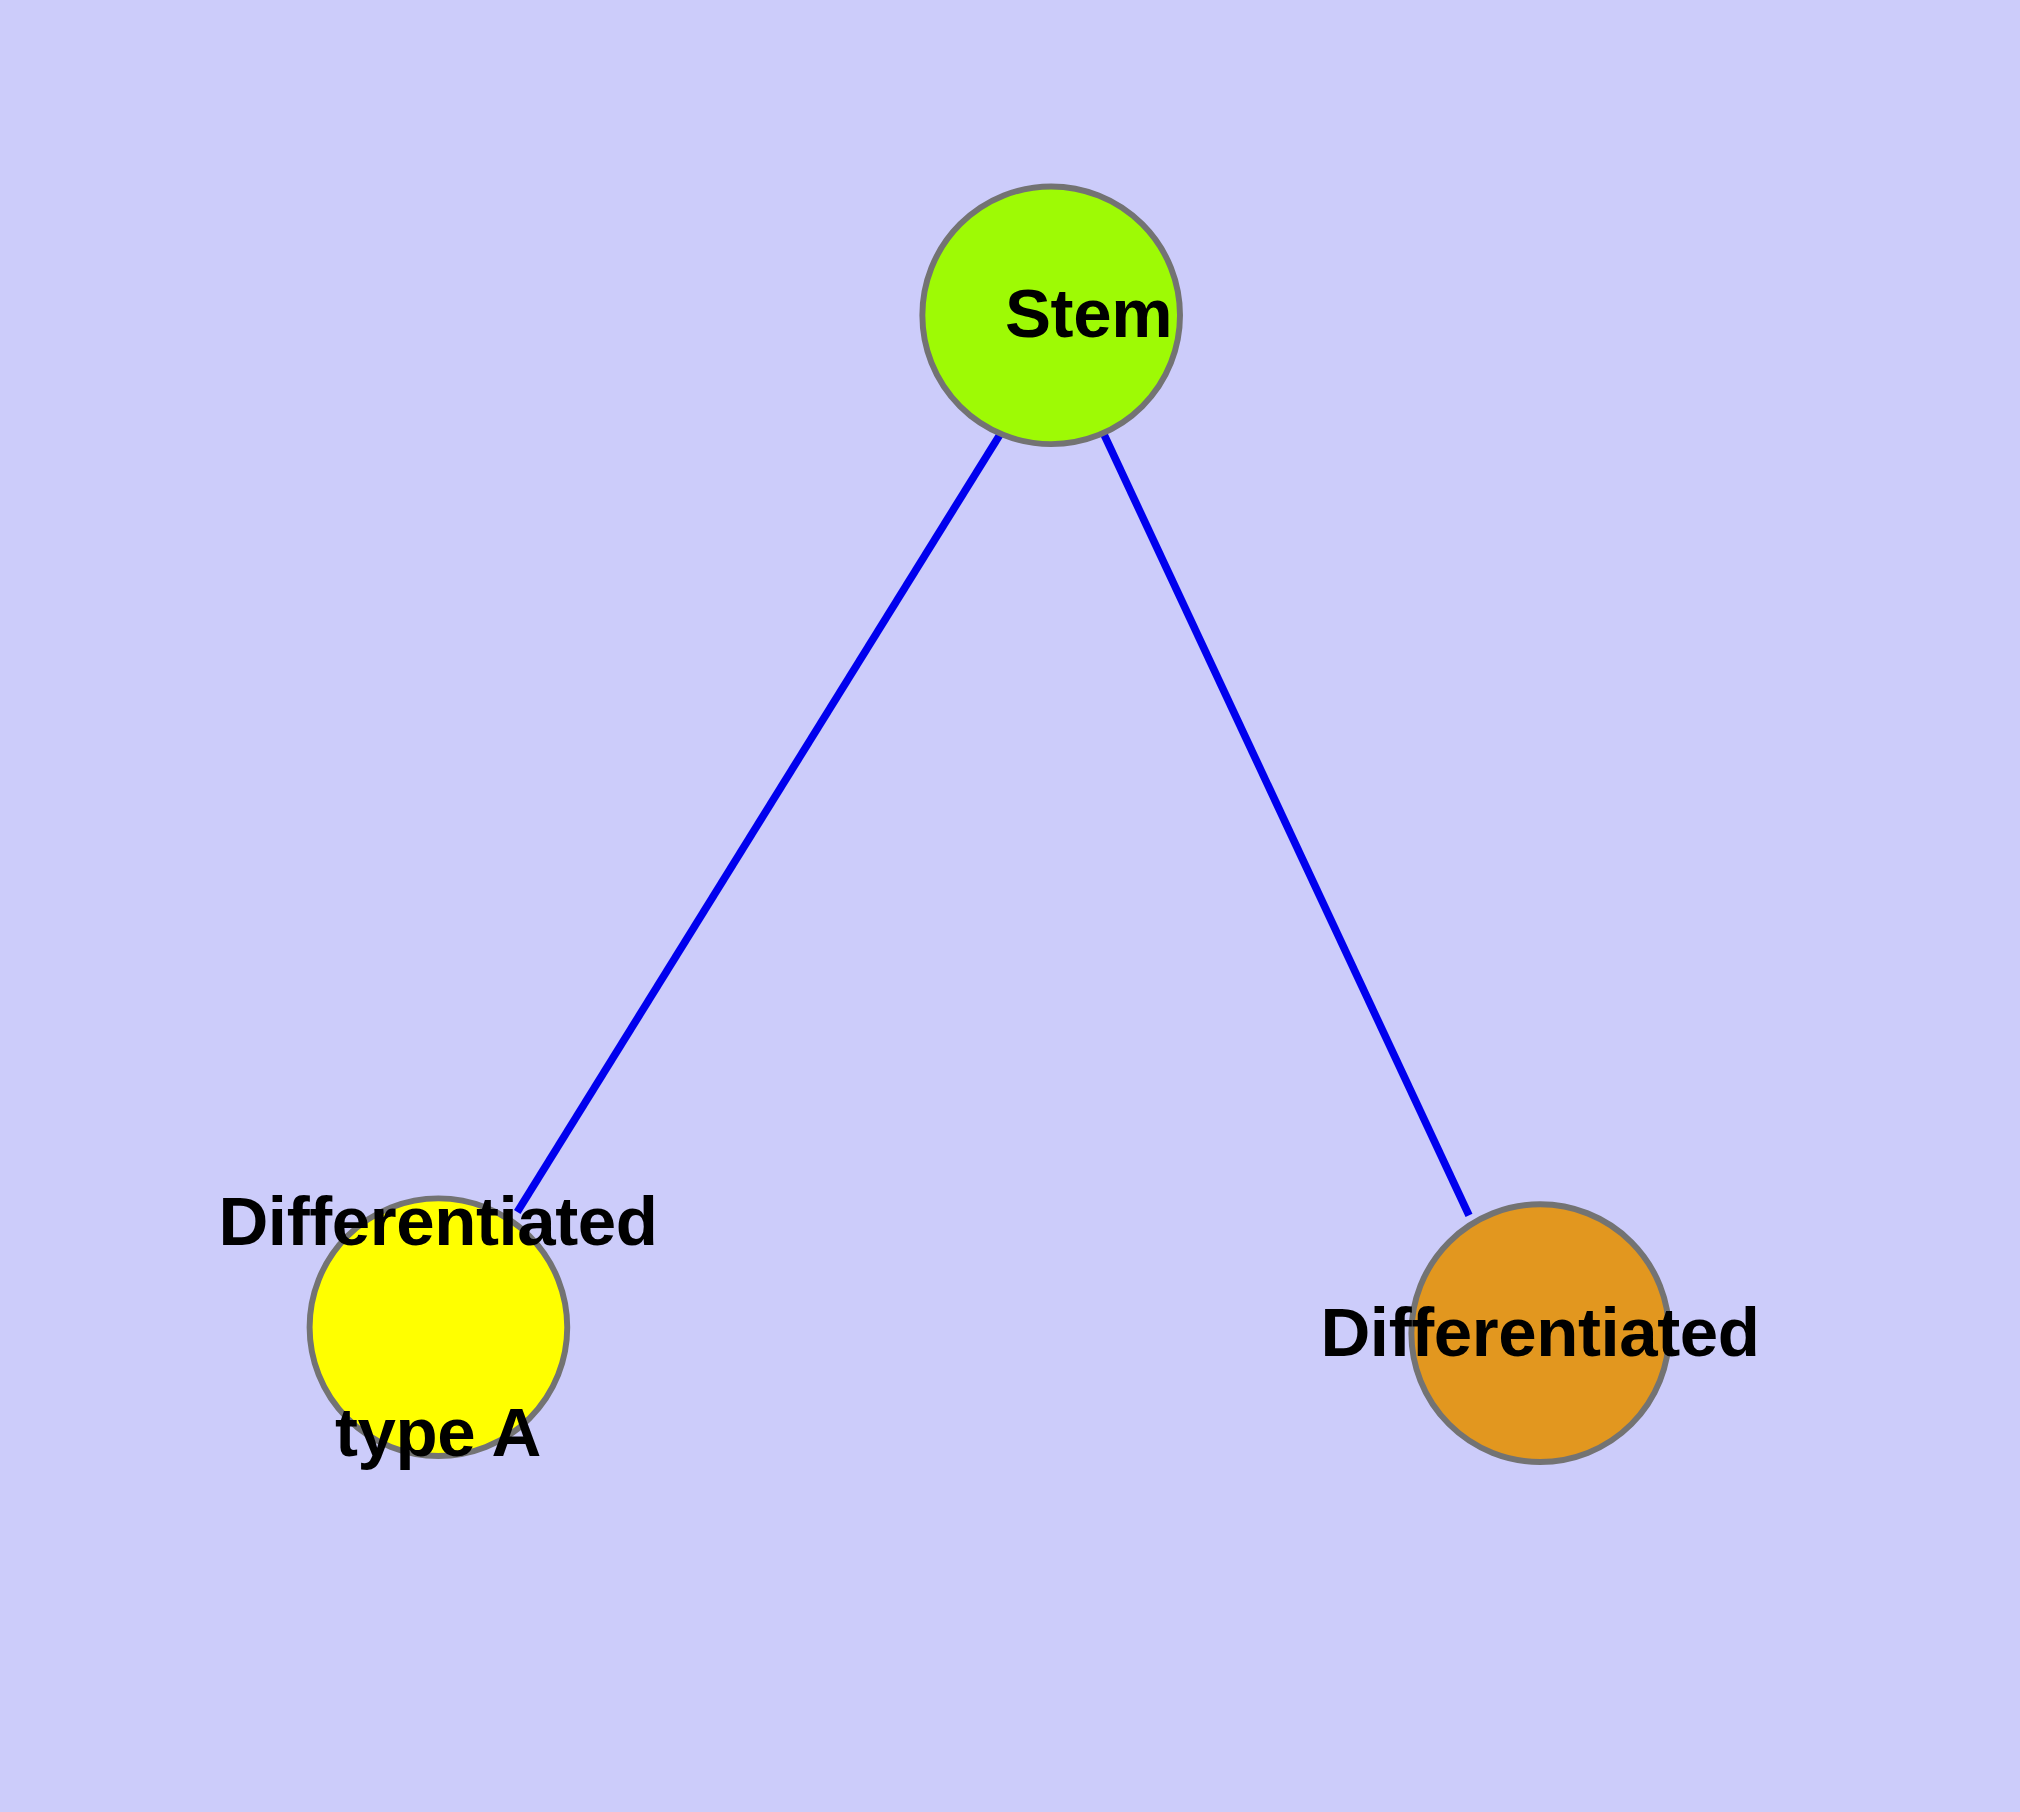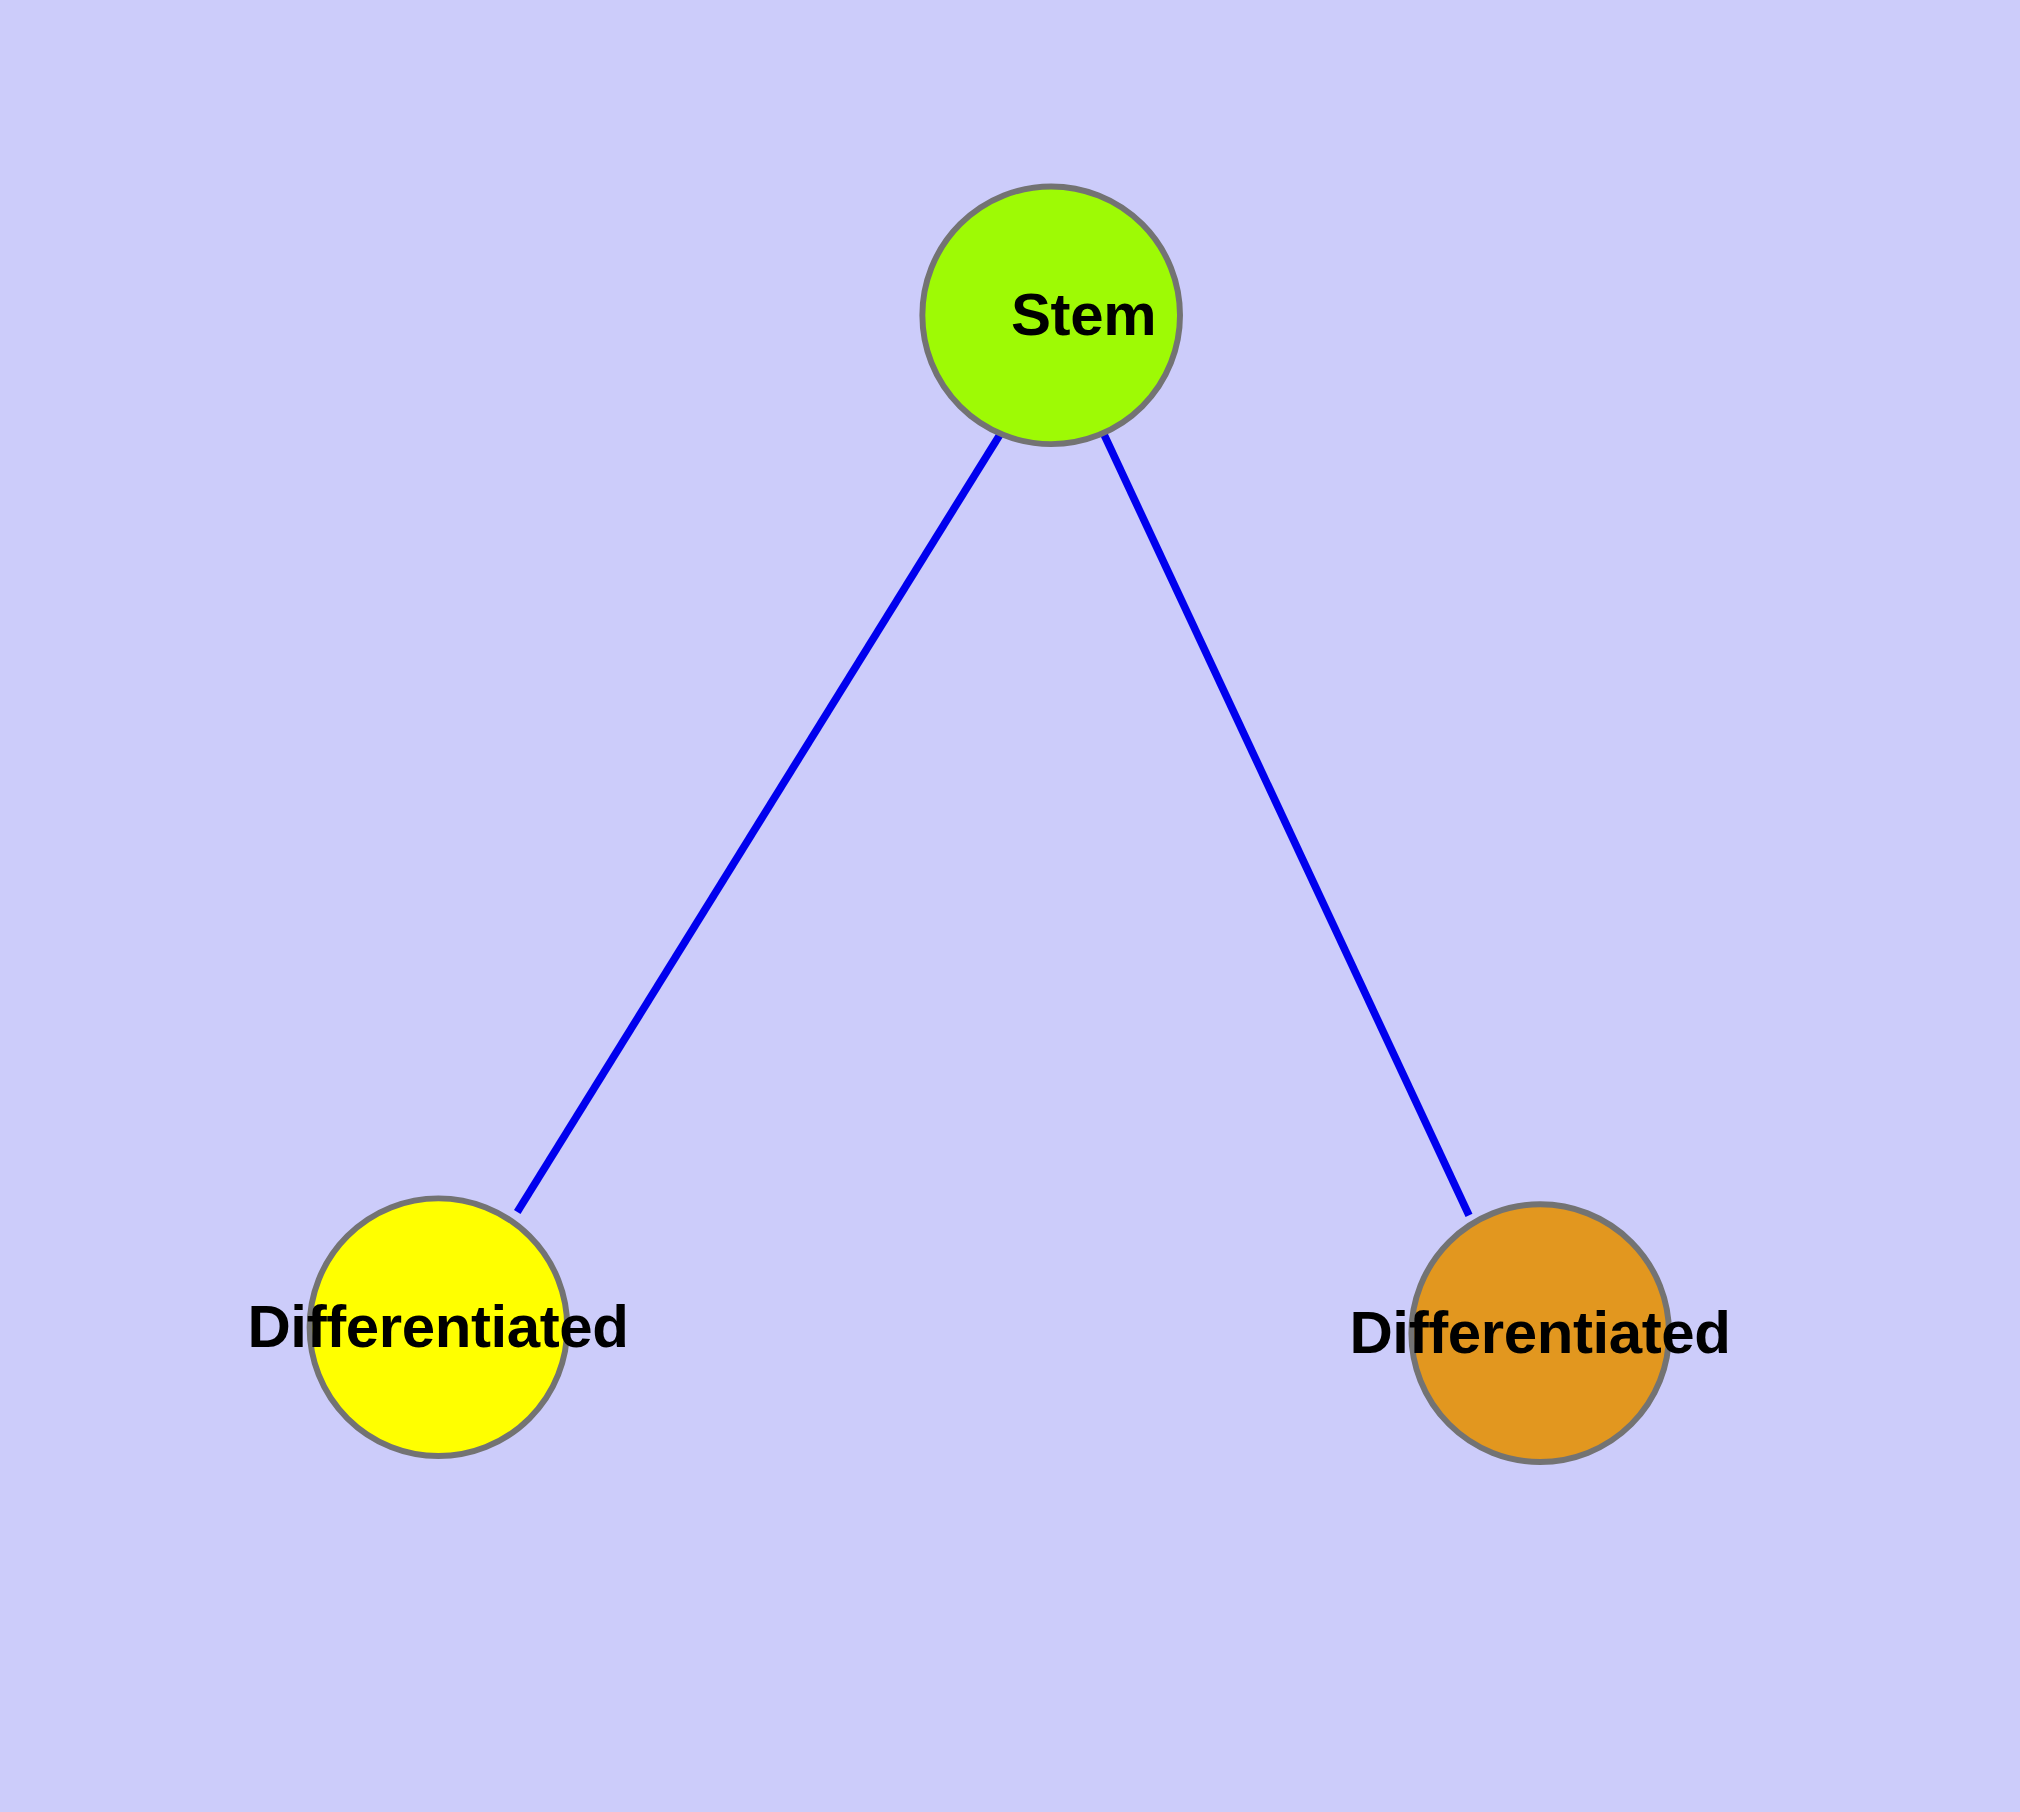--- a/index.html
+++ b/index.html
@@ -21,21 +21,21 @@
     top: 0;
     width: 2021px;
     height: 1812px;
     display: block;
   }
   .node-label {
     position: absolute;
     color: #000000;
     font-family: "Liberation Sans", "DejaVu Sans", sans-serif;
     font-weight: bold;
-    font-size: 60px;
+    font-size: 69px;
     line-height: 1.02;
     text-align: center;
     white-space: pre;
     letter-spacing: -0.4px;
     pointer-events: none;
     transform: translate(-50%, -50%);
   }
   #label-stem   { left: 1051px; top: 317px; }
   #label-diffA  { left: 438px;  top: 1327px; }
   #label-diffB  { left: 1540px; top: 1333px; }
@@ -58,20 +58,21 @@
       <circle cx="1817" cy="1573" r="152" fill="#e2971f" stroke="#737373" stroke-width="7"></circle>
     </g>
   </svg>
 
   <div id="label-stem" class="node-label" style="left: 1051px; top: 315px; color: rgb(0, 0, 0);">
     <span>Stem</span>
   </div>
 
   <div id="label-diffA" class="node-label" style="left: 438px; top: 1327px; color: rgb(0, 0, 0);">
     <div>Differentiated</div>
+    <div>type A</div>
   </div>
 
   <div id="label-diffB" class="node-label" style="left: 1540px; top: 1333px; color: rgb(0, 0, 0);">
     <div>Differentiated</div>
   </div>
 
 </div>
 
 
 </body></html>

